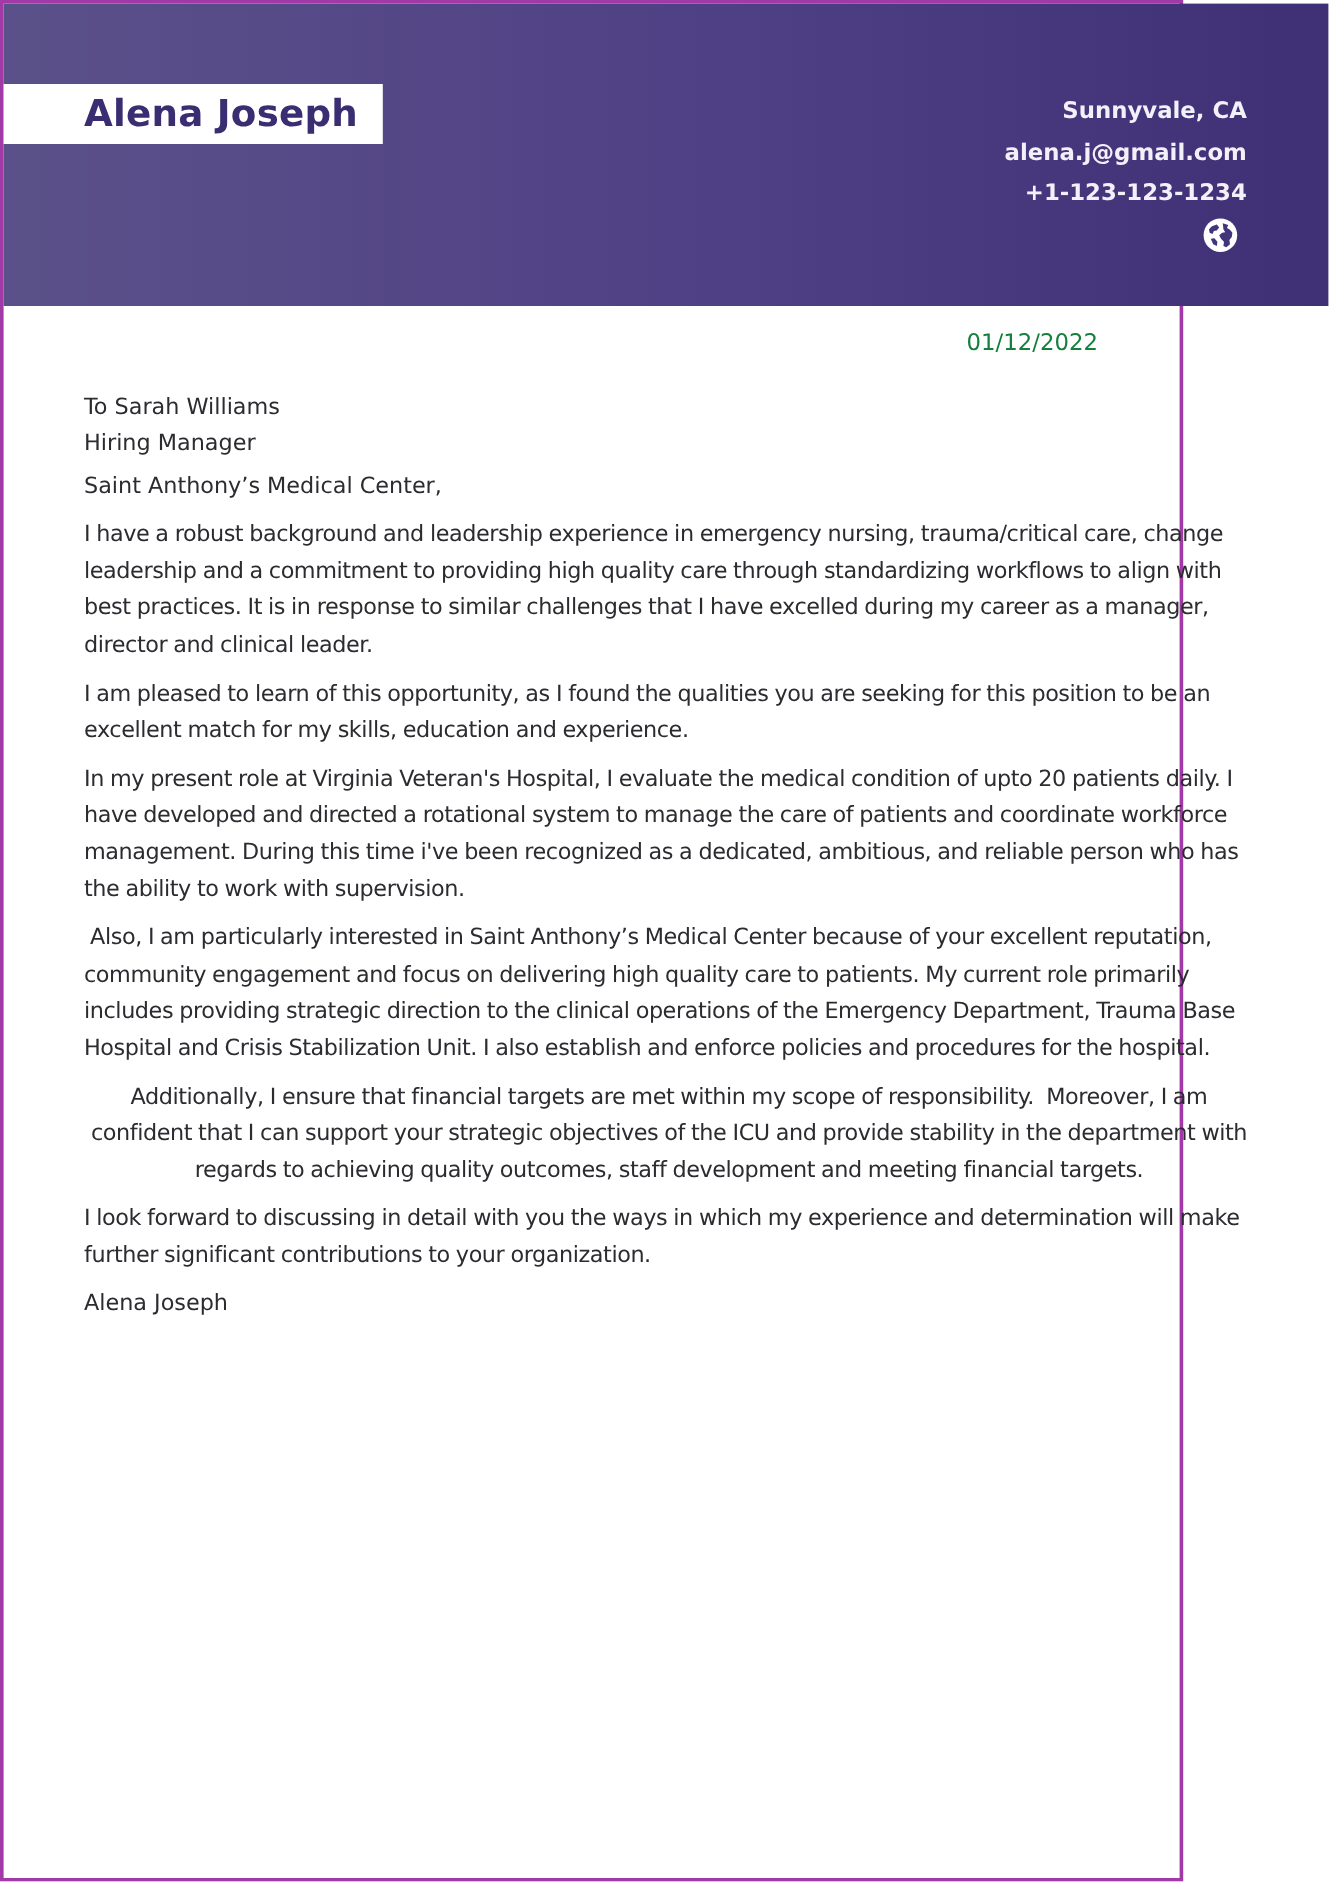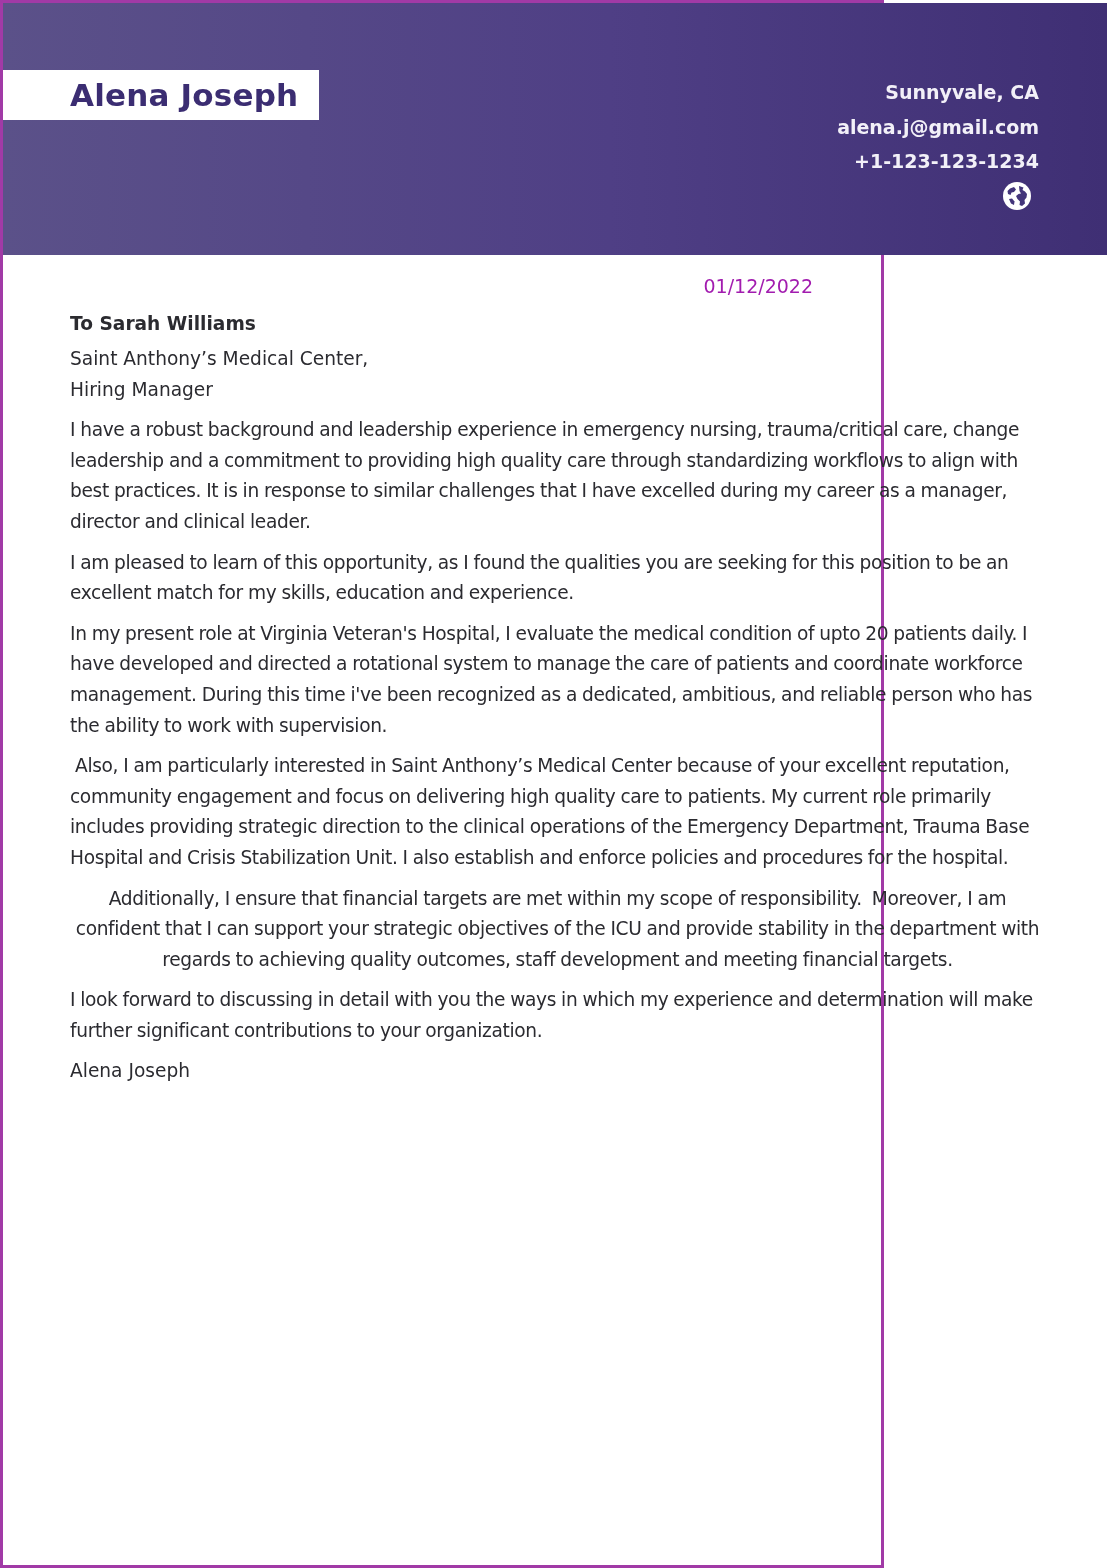--- a/index.html
+++ b/index.html
@@ -1,21 +1,21 @@
 <!DOCTYPE html>
 <html><head>
   <meta charset="utf-8">
   <style>
     * { box-sizing: border-box; margin: 0; padding: 0; }
     html, body { width: 1110px; height: 1568px; background: #ffffff; overflow: hidden; }
     body { font-family: "DejaVu Sans", "Liberation Sans", sans-serif; color: #2a2a2e; }
 
     .page {
       position: relative;
-      width: 884px;
+      width: 986px;
       height: 1568px;
       border: 3px solid #a13aa6;
       background: #ffffff;
     }
 
     .header {
       position: absolute;
       left: 0; top: 0;
       width: 1104px;
       height: 252px;
@@ -61,33 +61,33 @@
       top: 177px;
       width: 32px;
       height: 32px;
     }
 
     .date {
       position: absolute;
       right: 68px;
       top: 272px;
       font-size: 19px;
-      color: #a21caf;
+      color: #15803d;
     }
 
     .body {
       position: absolute;
       left: 67px;
       top: 306px;
       width: 975px;
       font-size: 18.6px;
       line-height: 30.6px;
       color: #2b2b30;
     }
-    .recipient-name { font-weight: bold; line-height: 30px; }
+    .recipient-name { font-weight: normal; line-height: 30px; margin-top: 16px; }
     .addr-line { display: block; }
     .gap-s { margin-top: 5px; }
     .para {
       margin-top: 10px;
       letter-spacing: -0.35px;
       word-spacing: -0.5px;
     }
     .para.first { margin-top: 10px; }
     .closing { margin-top: 10px; }
     .closing span { display: block; }
@@ -113,22 +113,22 @@
       <path d="M9 8.5 L13 7 L15 9.5 L13 12 L10.5 12.5 L9.5 15 L7 14 L6.5 11 Z" fill="#43357a"></path>
       <path d="M18 6 L22.5 7.5 L21.5 10 L24 11.5 L26 14 L25.5 17.5 L23.5 20 L24 23.5 L21 26 L18.5 25 L19 21.5 L16.5 19 L15 16 L17.5 14 L20 13.5 L18.5 11 Z" fill="#43357a"></path>
       <path d="M8 19 L11 18.5 L13.5 21.5 L13 25 L10 23.5 Z" fill="#43357a"></path>
     </svg>
   </div>
 
   <div class="date">01/12/2022</div>
 
   <div class="body">
     <div class="recipient-name">To Sarah Williams</div>
+    <span class="addr-line">Hiring Manager</span>
     <span class="addr-line gap-s">Saint Anthony’s Medical Center,</span>
-    <span class="addr-line">Hiring Manager</span>
 
     <p class="para">I have a robust background and leadership experience in emergency nursing, trauma/critical care, change leadership and a commitment to providing high quality care through standardizing workflows to align with best practices. It is in response to similar challenges that I have excelled during my career as a manager, director and clinical leader.</p>
     <p class="para first">I am pleased to learn of this opportunity, as I found the qualities you are seeking for this position to be an excellent match for my skills, education and experience.</p>
     <p class="para">In my present role at Virginia Veteran's Hospital, I evaluate the medical condition of upto 20 patients daily. I have developed and directed a rotational system to manage the care of patients and coordinate workforce management. During this time i've been recognized as a dedicated, ambitious, and reliable person who has the ability to work with supervision.</p>
     <p class="para" style="white-space: pre-wrap;"> Also, I am particularly interested in Saint Anthony’s Medical Center because of your excellent reputation, community engagement and focus on delivering high quality care to patients. My current role primarily includes providing strategic direction to the clinical operations of the Emergency Department, Trauma Base Hospital and Crisis Stabilization Unit. I also establish and enforce policies and procedures for the hospital.</p>
     <p class="para" style="white-space: pre-wrap; text-align: center;">Additionally, I ensure that financial targets are met within my scope of responsibility.  Moreover, I am confident that I can support your strategic objectives of the ICU and provide stability in the department with regards to achieving quality outcomes, staff development and meeting financial targets.</p>
     <p class="para">I look forward to discussing in detail with you the ways in which my experience and determination will make further significant contributions to your organization.</p>
 
     <div class="closing">
       <span>Alena Joseph</span>

